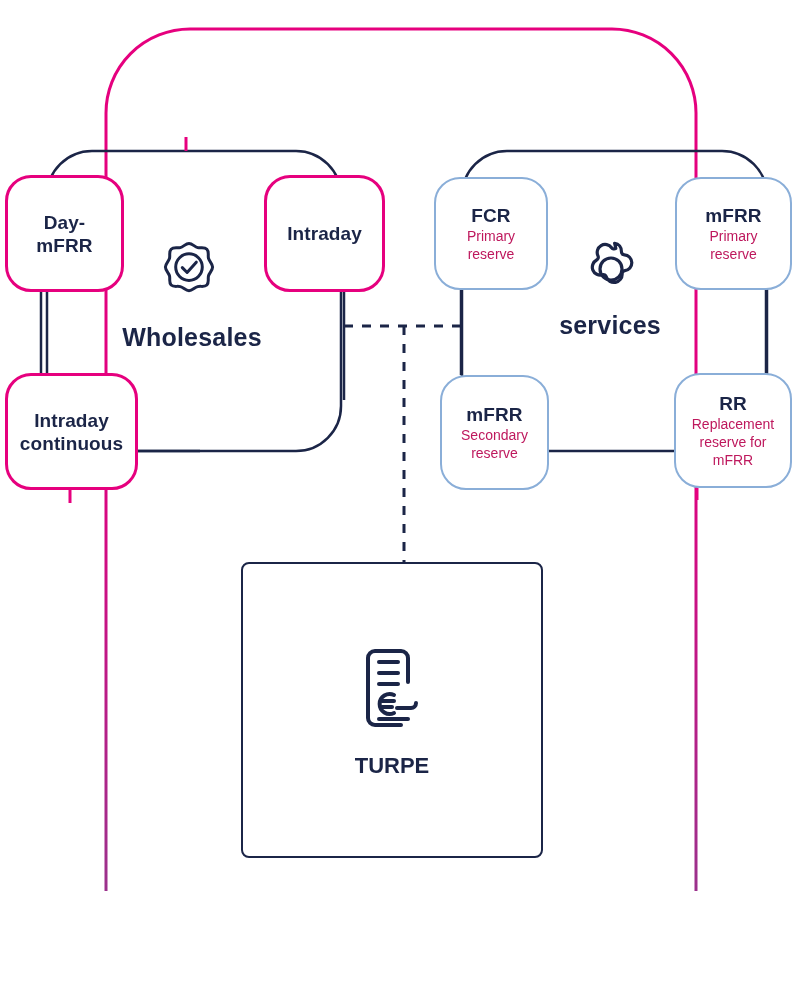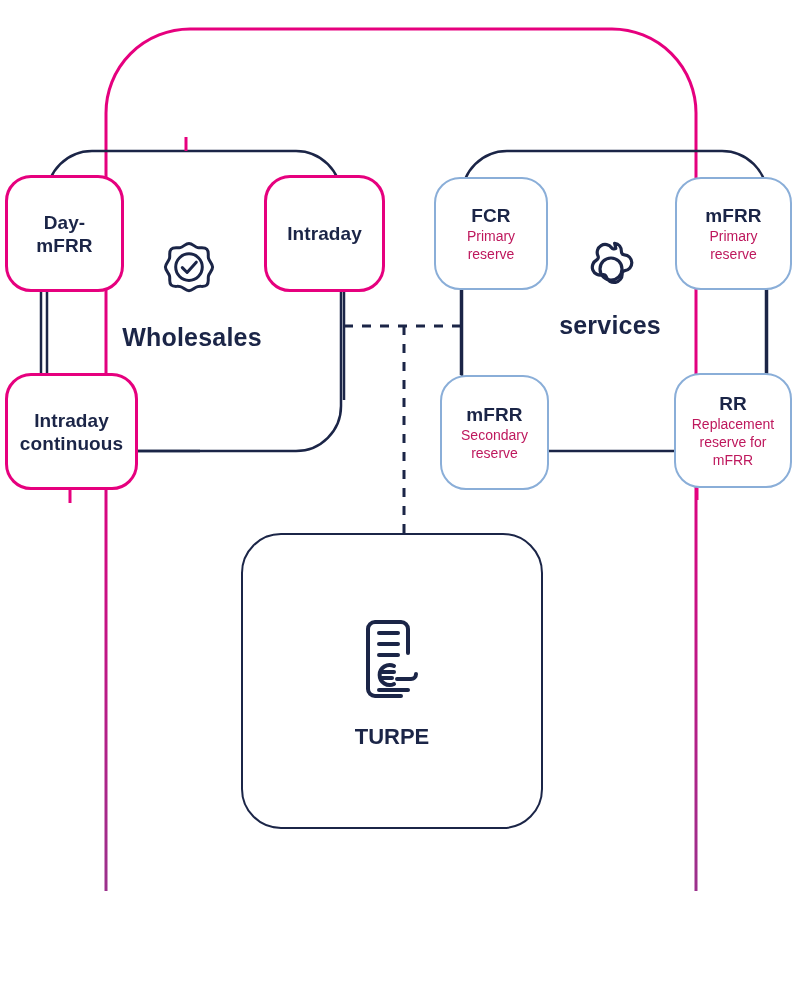--- a/index.html
+++ b/index.html
@@ -175,21 +175,21 @@
     <svg viewBox="0 0 62 62" width="62" height="62" fill="none" stroke="#1b2547" stroke-width="3.2" stroke-linecap="round" stroke-linejoin="round">
       <path d="M31 5 c4.2 0 7.4 3.2 7.9 7.3 c.2 1.7 1.7 2.9 3.4 2.8 c4.1-.3 7.7 2.6 8.4 6.6 c.7 4.1-1.8 8-5.7 9 c-1.6 .4-2.6 2-2.3 3.6 c.8 4-1.5 8-5.4 9.3 c-3.9 1.3-8.2-.5-9.9-4.2 c-.7-1.5-2.5-2.2-4-1.5 c-3.7 1.7-8.2 .3-10.2-3.3 c-2-3.6-1-8.1 2.3-10.5 c1.4-1 1.7-2.9 .8-4.3 c-2.3-3.4-1.6-8 1.6-10.6 c3.2-2.6 7.8-2.3 10.7 .6 c1.2 1.2 3.1 1.2 4.3 .1 z" transform="rotate(8 31 31)"></path>
       <circle cx="31" cy="31" r="11"></circle>
     </svg>
   </div>
 
   <div class="group-label" style="left:500px; top:310px; width:220px;">
     <div>services</div>
   </div>
 
-  <div class="node navy" style="left:241px; top:533px; width:302px; height:296px;">
+  <div class="node navy" style="left:241px; top:562px; width:302px; height:296px;border-radius:8px;">
     <div class="turpe-icon">
       <svg viewBox="0 0 62 86" width="62" height="86" fill="none" stroke="#1b2547" stroke-width="4" stroke-linecap="round" stroke-linejoin="round">
         <path d="M47 37 V13 a7 7 0 0 0-7-7 H14 a7 7 0 0 0-7 7 v60 a7 7 0 0 0 7 7 h26"></path>
         <line x1="18" y1="17" x2="37" y2="17"></line>
         <line x1="18" y1="28" x2="37" y2="28"></line>
         <line x1="18" y1="39" x2="37" y2="39"></line>
         <path d="M33 50 a10 10 0 1 0 0 18"></path>
         <line x1="21" y1="56" x2="33" y2="56"></line>
         <line x1="21" y1="62" x2="31" y2="62"></line>
         <path d="M36 63 h14 a5 5 0 0 0 5-5"></path>

